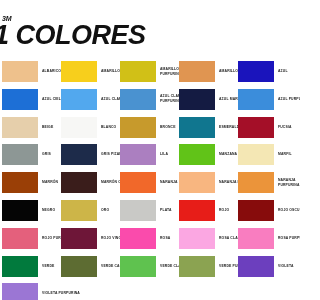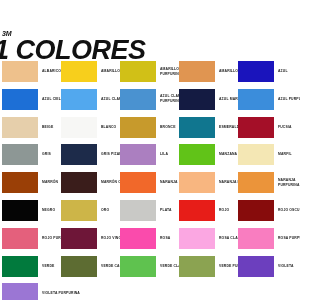--- a/index.html
+++ b/index.html
@@ -20,21 +20,21 @@
     width: 300px;
     height: 300px;
     background: #ffffff;
     overflow: hidden;
   }
 
   
   .header {
     position: absolute;
     left: 0;
-    top: 15px;
+    top: 0;
     width: 300px;
     height: 58px;
     overflow: hidden;
     text-align: right;
   }
   .brand {
     position: absolute;
     left: 2px;
     top: 15px;
     font-size: 7px;

